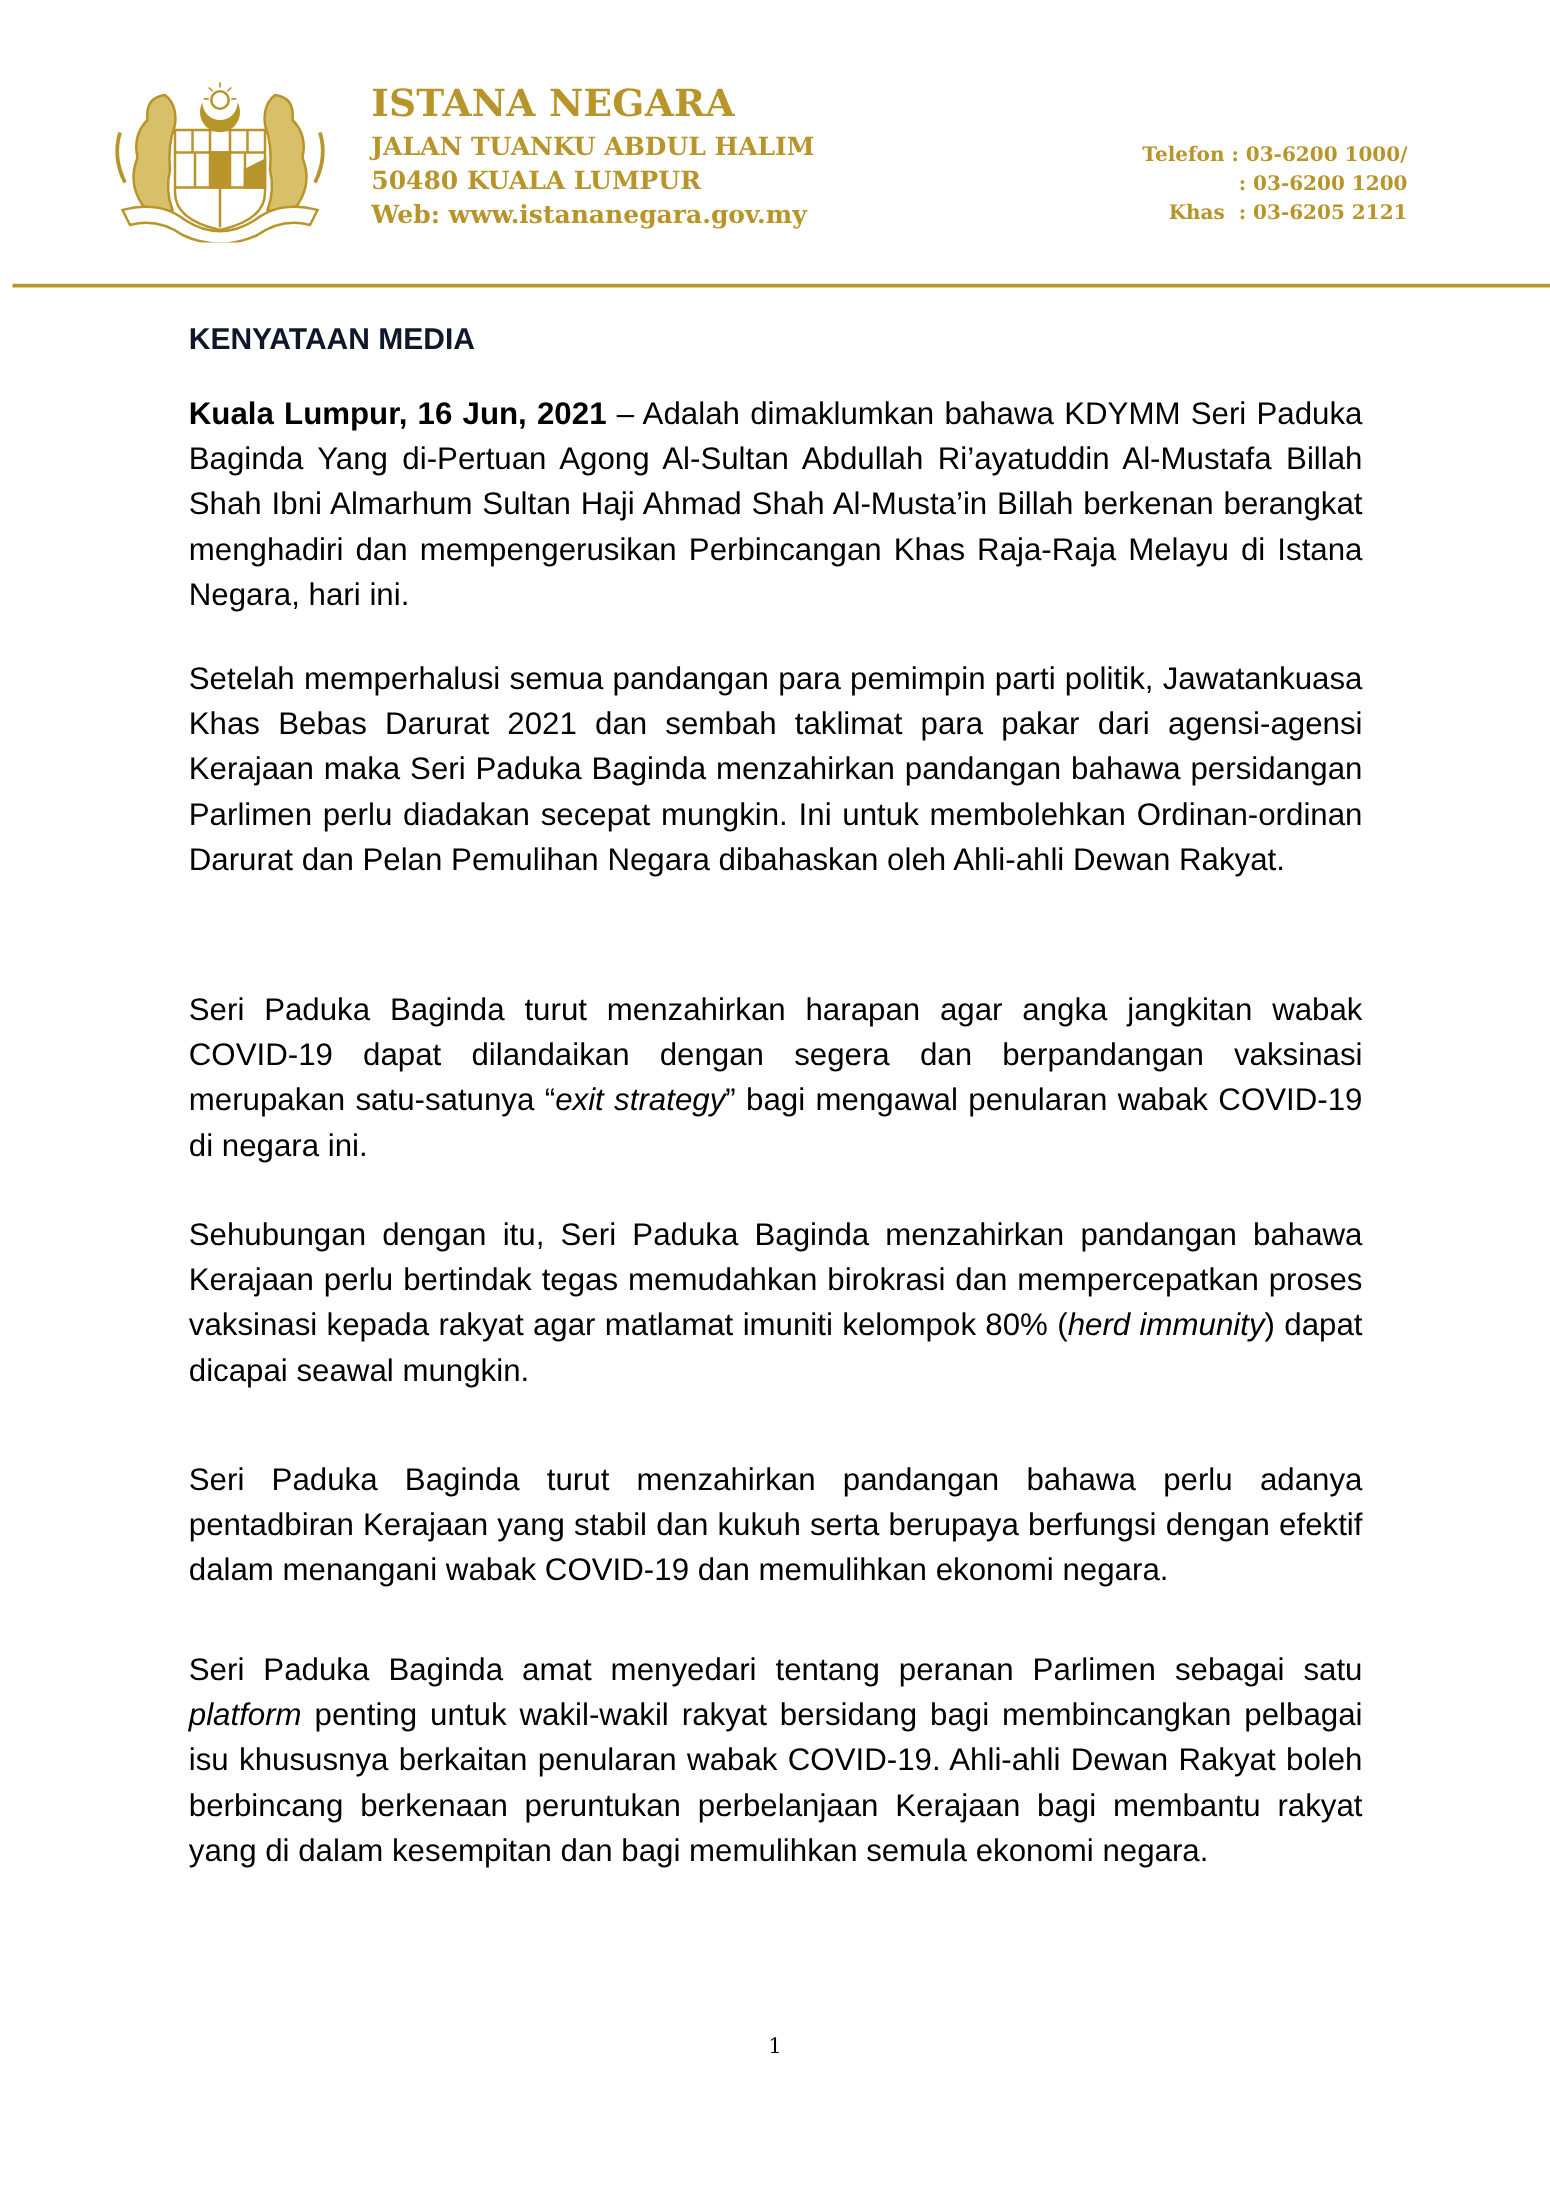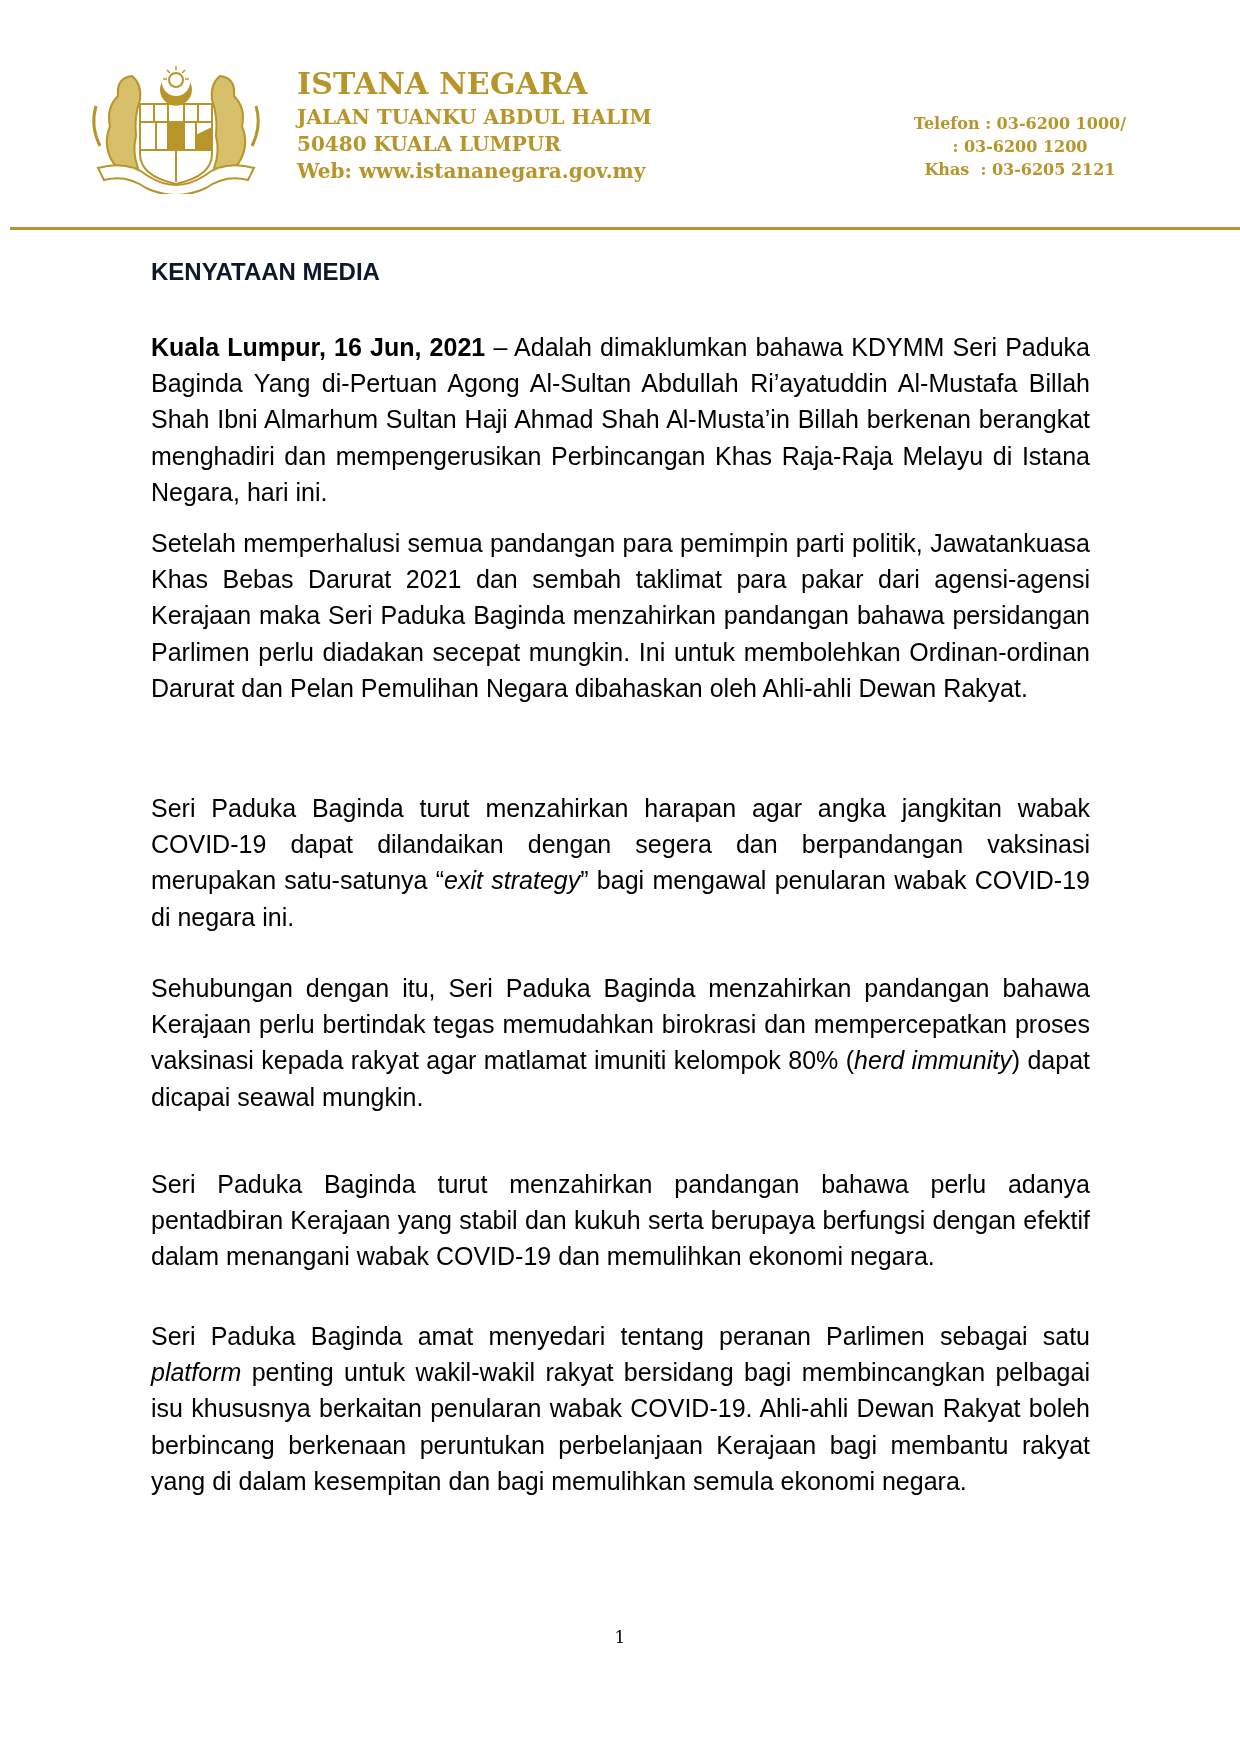--- a/index.html
+++ b/index.html
@@ -2,21 +2,21 @@
 <html><head>
 <meta charset="utf-8">
 <style>
   html, body { margin: 0; padding: 0; background: #ffffff; }
   body { width: 1240px; height: 1754px; position: relative; overflow: hidden; }
   .letterhead { position: absolute; left: 10px; top: 0; width: 1240px; height: 232px; }
   .crest { position: absolute; left: 78px; top: 56px; width: 176px; height: 138px; }
   .org { position: absolute; left: 287px; top: 64px; font-family: "DejaVu Serif", serif; font-weight: bold; color: #b8952a; }
   .org .name { font-size: 30px; line-height: 40px; letter-spacing: 0.2px; }
   .org .line { font-size: 20px; line-height: 27px; }
-  .contact { position: absolute; right: 124px; top: 112px; font-family: "DejaVu Serif", serif; font-weight: bold; color: #b8952a; font-size: 16px; line-height: 23px; text-align: center; }
+  .contact { position: absolute; right: 124px; top: 112px; font-family: "DejaVu Serif", serif; font-weight: bold; color: #b8952a; font-size: 16px; line-height: 23px; text-align: right; }
   .contact .row { white-space: pre; }
   .rule { position: absolute; left: 0; top: 227px; width: 1240px; height: 3px; background: #b8952a; }
   .title { position: absolute; left: 151px; top: 258px; font-family: "Liberation Sans", sans-serif; font-weight: bold; font-size: 24px; color: #0f172a; }
   .para { position: absolute; left: 151px; width: 939px; font-family: "Liberation Sans", sans-serif; font-size: 25px; line-height: 36.2px; text-align: justify; color: #000; }
   .para b { font-weight: bold; }
   .para i { font-style: italic; }
   .pagenum { position: absolute; left: 0; width: 1240px; top: 1627px; text-align: center; font-family: "DejaVu Serif", serif; font-size: 17px; color: #000; }
 </style>
 </head>
 <body>
@@ -70,21 +70,21 @@
     <div class="row"><span>Telefon</span> : <span>03-6200 1000/</span></div>
     <div class="row">: <span>03-6200 1200</span></div>
     <div class="row"><span>Khas</span>  : <span>03-6205 2121</span></div>
   </div>
 
   <div class="rule"></div>
 </div>
 
 <div class="title">KENYATAAN MEDIA</div>
 
-<p class="para" style="top:329px; margin:0;"><b>Kuala Lumpur, 16 Jun, 2021</b><span> – Adalah dimaklumkan bahawa KDYMM Seri Paduka Baginda Yang di-Pertuan Agong Al-Sultan Abdullah Ri’ayatuddin Al-Mustafa Billah Shah Ibni Almarhum Sultan Haji Ahmad Shah Al-Musta’in Billah berkenan berangkat menghadiri dan mempengerusikan Perbincangan Khas Raja-Raja Melayu di Istana Negara, hari ini.</span></p>
+<p class="para" style="top:313px; margin:0;"><b>Kuala Lumpur, 16 Jun, 2021</b><span> – Adalah dimaklumkan bahawa KDYMM Seri Paduka Baginda Yang di-Pertuan Agong Al-Sultan Abdullah Ri’ayatuddin Al-Mustafa Billah Shah Ibni Almarhum Sultan Haji Ahmad Shah Al-Musta’in Billah berkenan berangkat menghadiri dan mempengerusikan Perbincangan Khas Raja-Raja Melayu di Istana Negara, hari ini.</span></p>
 
 <p class="para" style="top:525px; margin:0;"><span>Setelah memperhalusi semua pandangan para pemimpin parti politik, Jawatankuasa Khas Bebas Darurat 2021 dan sembah taklimat para pakar dari agensi-agensi Kerajaan maka Seri Paduka Baginda menzahirkan pandangan bahawa persidangan Parlimen perlu diadakan secepat mungkin.  Ini untuk membolehkan Ordinan-ordinan Darurat dan Pelan Pemulihan Negara dibahaskan oleh Ahli-ahli Dewan Rakyat.</span></p>
 
 <p class="para" style="top:790px; margin:0;"><span>Seri Paduka Baginda turut menzahirkan harapan agar angka jangkitan wabak COVID-19 dapat dilandaikan dengan segera dan berpandangan vaksinasi merupakan satu-satunya “</span><i>exit strategy</i><span>” bagi mengawal penularan wabak COVID-19 di negara ini.</span></p>
 
 <p class="para" style="top:970px; margin:0;"><span>Sehubungan dengan itu, Seri Paduka Baginda menzahirkan pandangan bahawa Kerajaan perlu bertindak tegas memudahkan birokrasi dan mempercepatkan proses vaksinasi kepada rakyat agar matlamat imuniti kelompok 80% (</span><i>herd immunity</i><span>) dapat dicapai seawal mungkin.</span></p>
 
 <p class="para" style="top:1166px; margin:0;"><span>Seri Paduka Baginda turut menzahirkan pandangan bahawa perlu adanya pentadbiran Kerajaan yang stabil dan kukuh serta berupaya berfungsi dengan efektif dalam menangani wabak COVID-19 dan memulihkan ekonomi negara.</span></p>
 
 <p class="para" style="top:1318px; margin:0;"><span>Seri Paduka Baginda amat menyedari tentang peranan Parlimen sebagai satu </span><i>platform</i><span> penting untuk wakil-wakil rakyat bersidang bagi membincangkan pelbagai isu khususnya berkaitan penularan wabak COVID-19.  Ahli-ahli Dewan Rakyat boleh berbincang berkenaan peruntukan perbelanjaan Kerajaan bagi membantu rakyat yang di dalam kesempitan dan bagi memulihkan semula ekonomi negara.</span></p>

